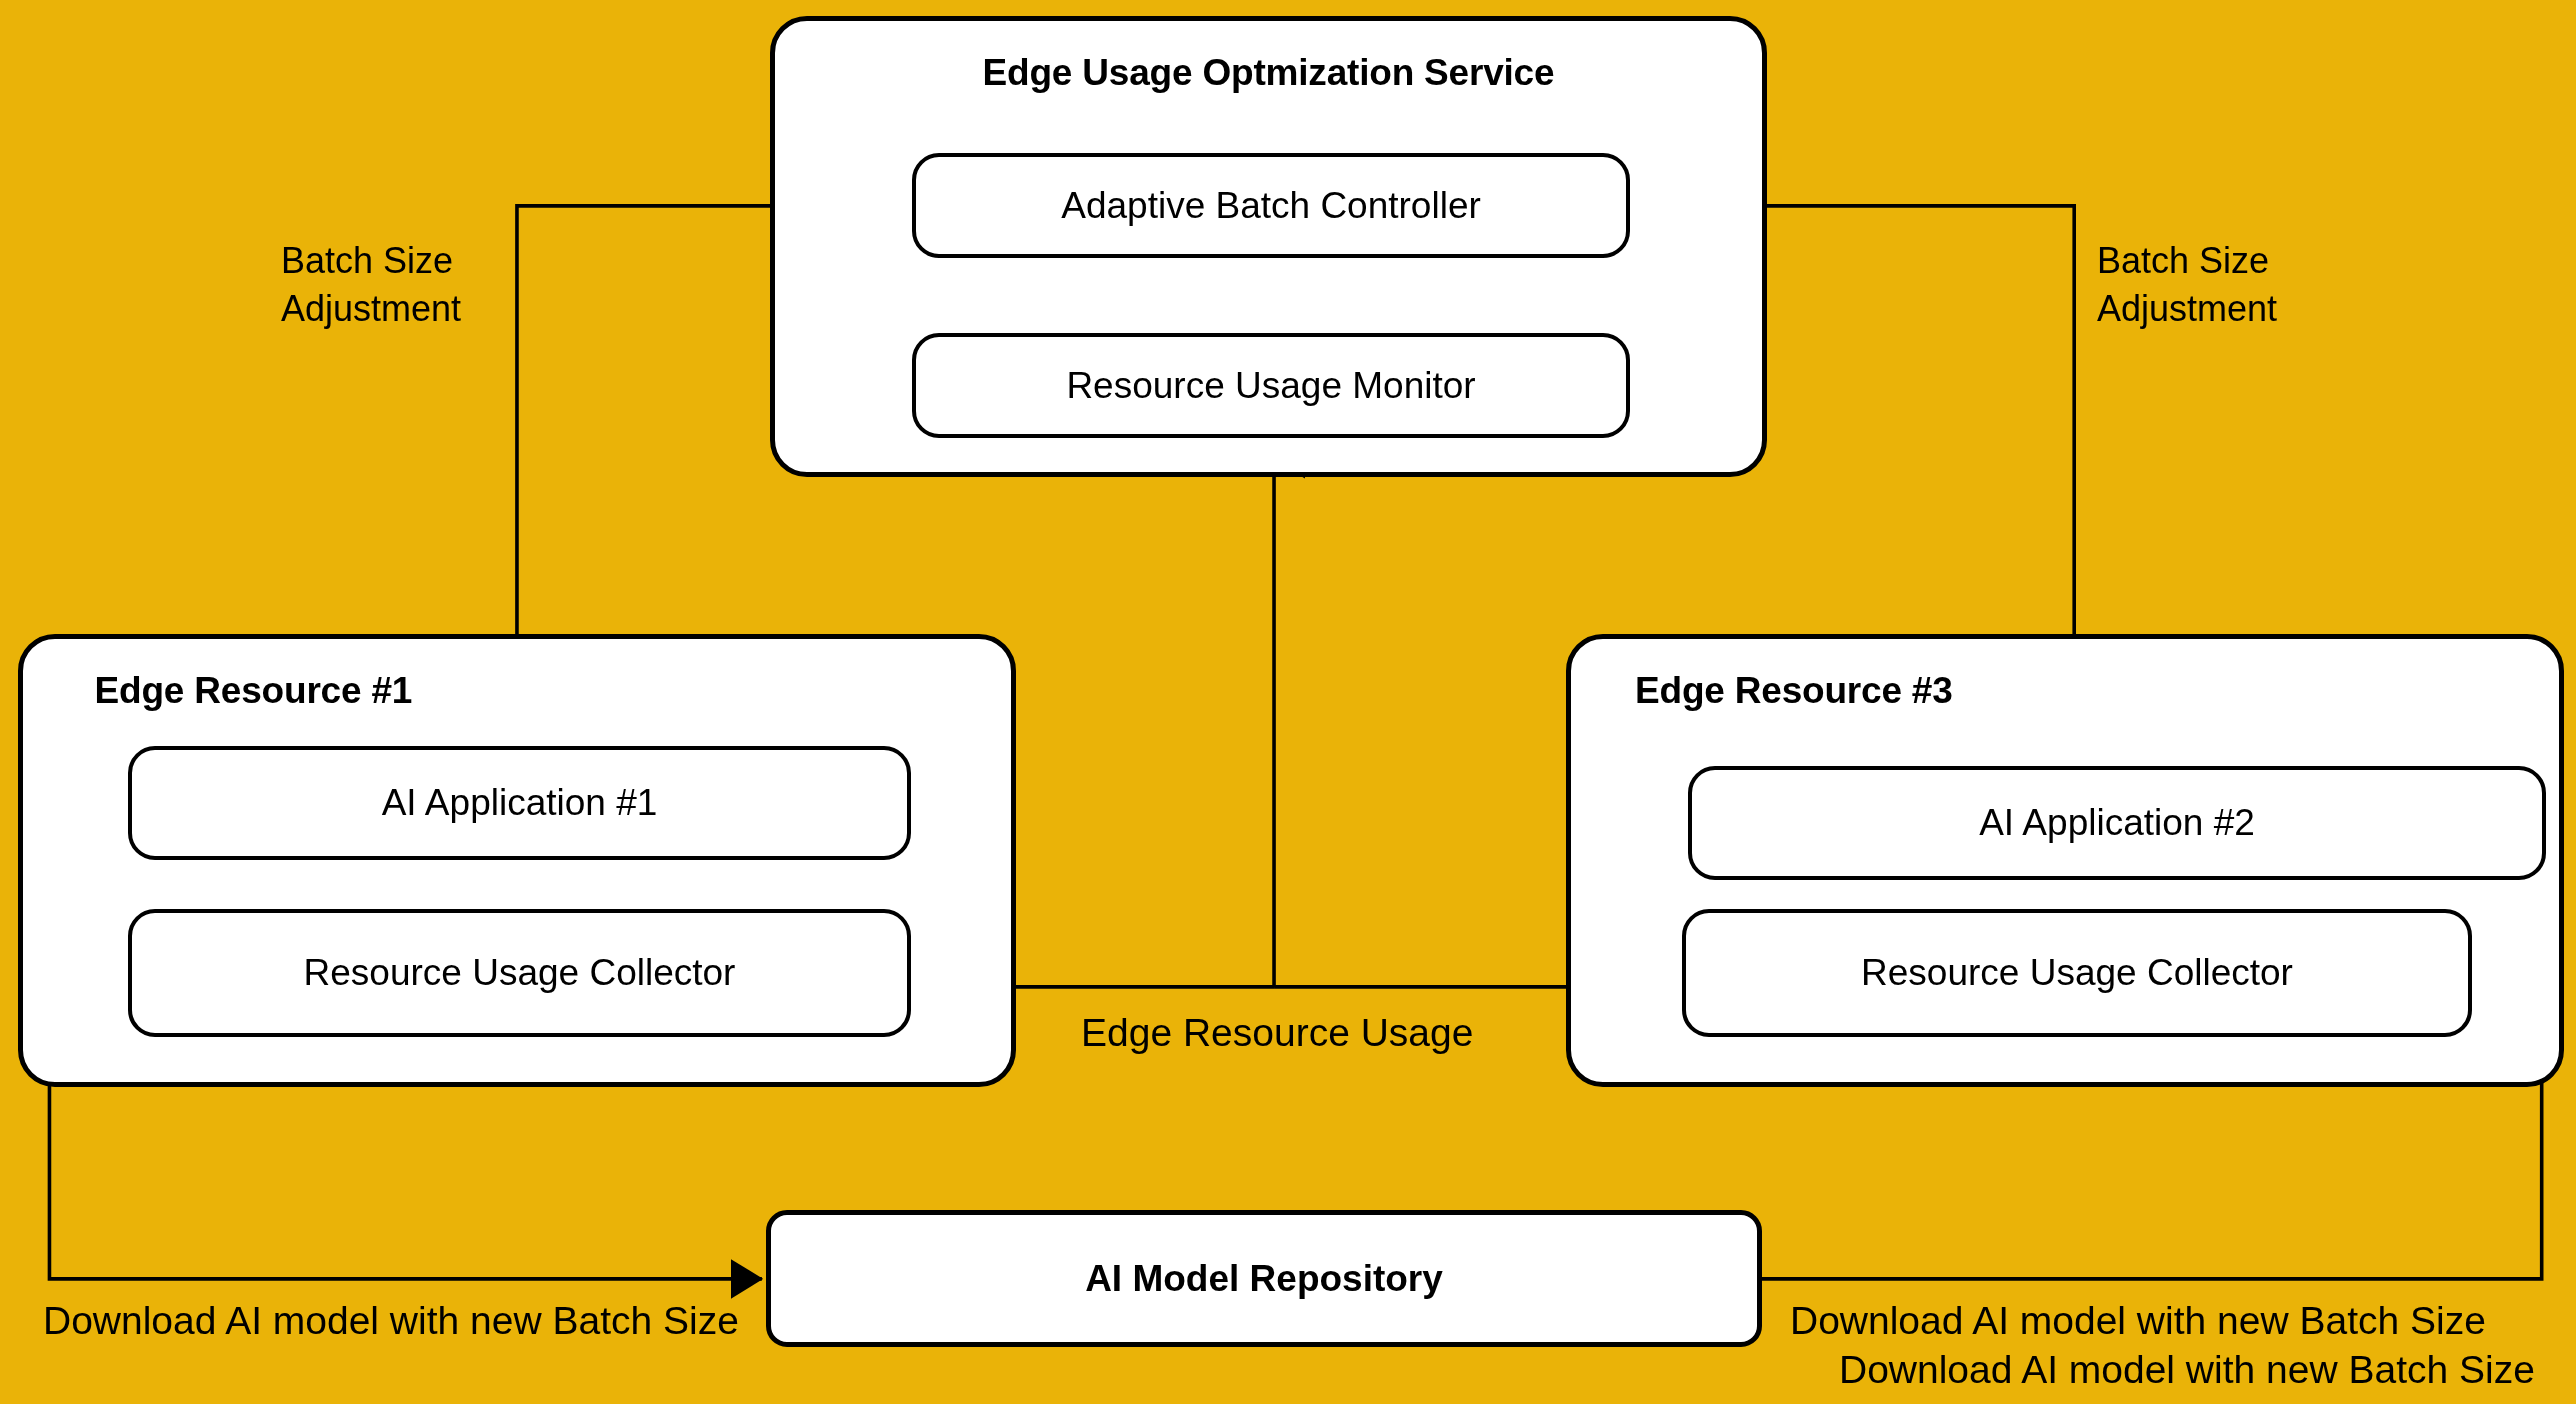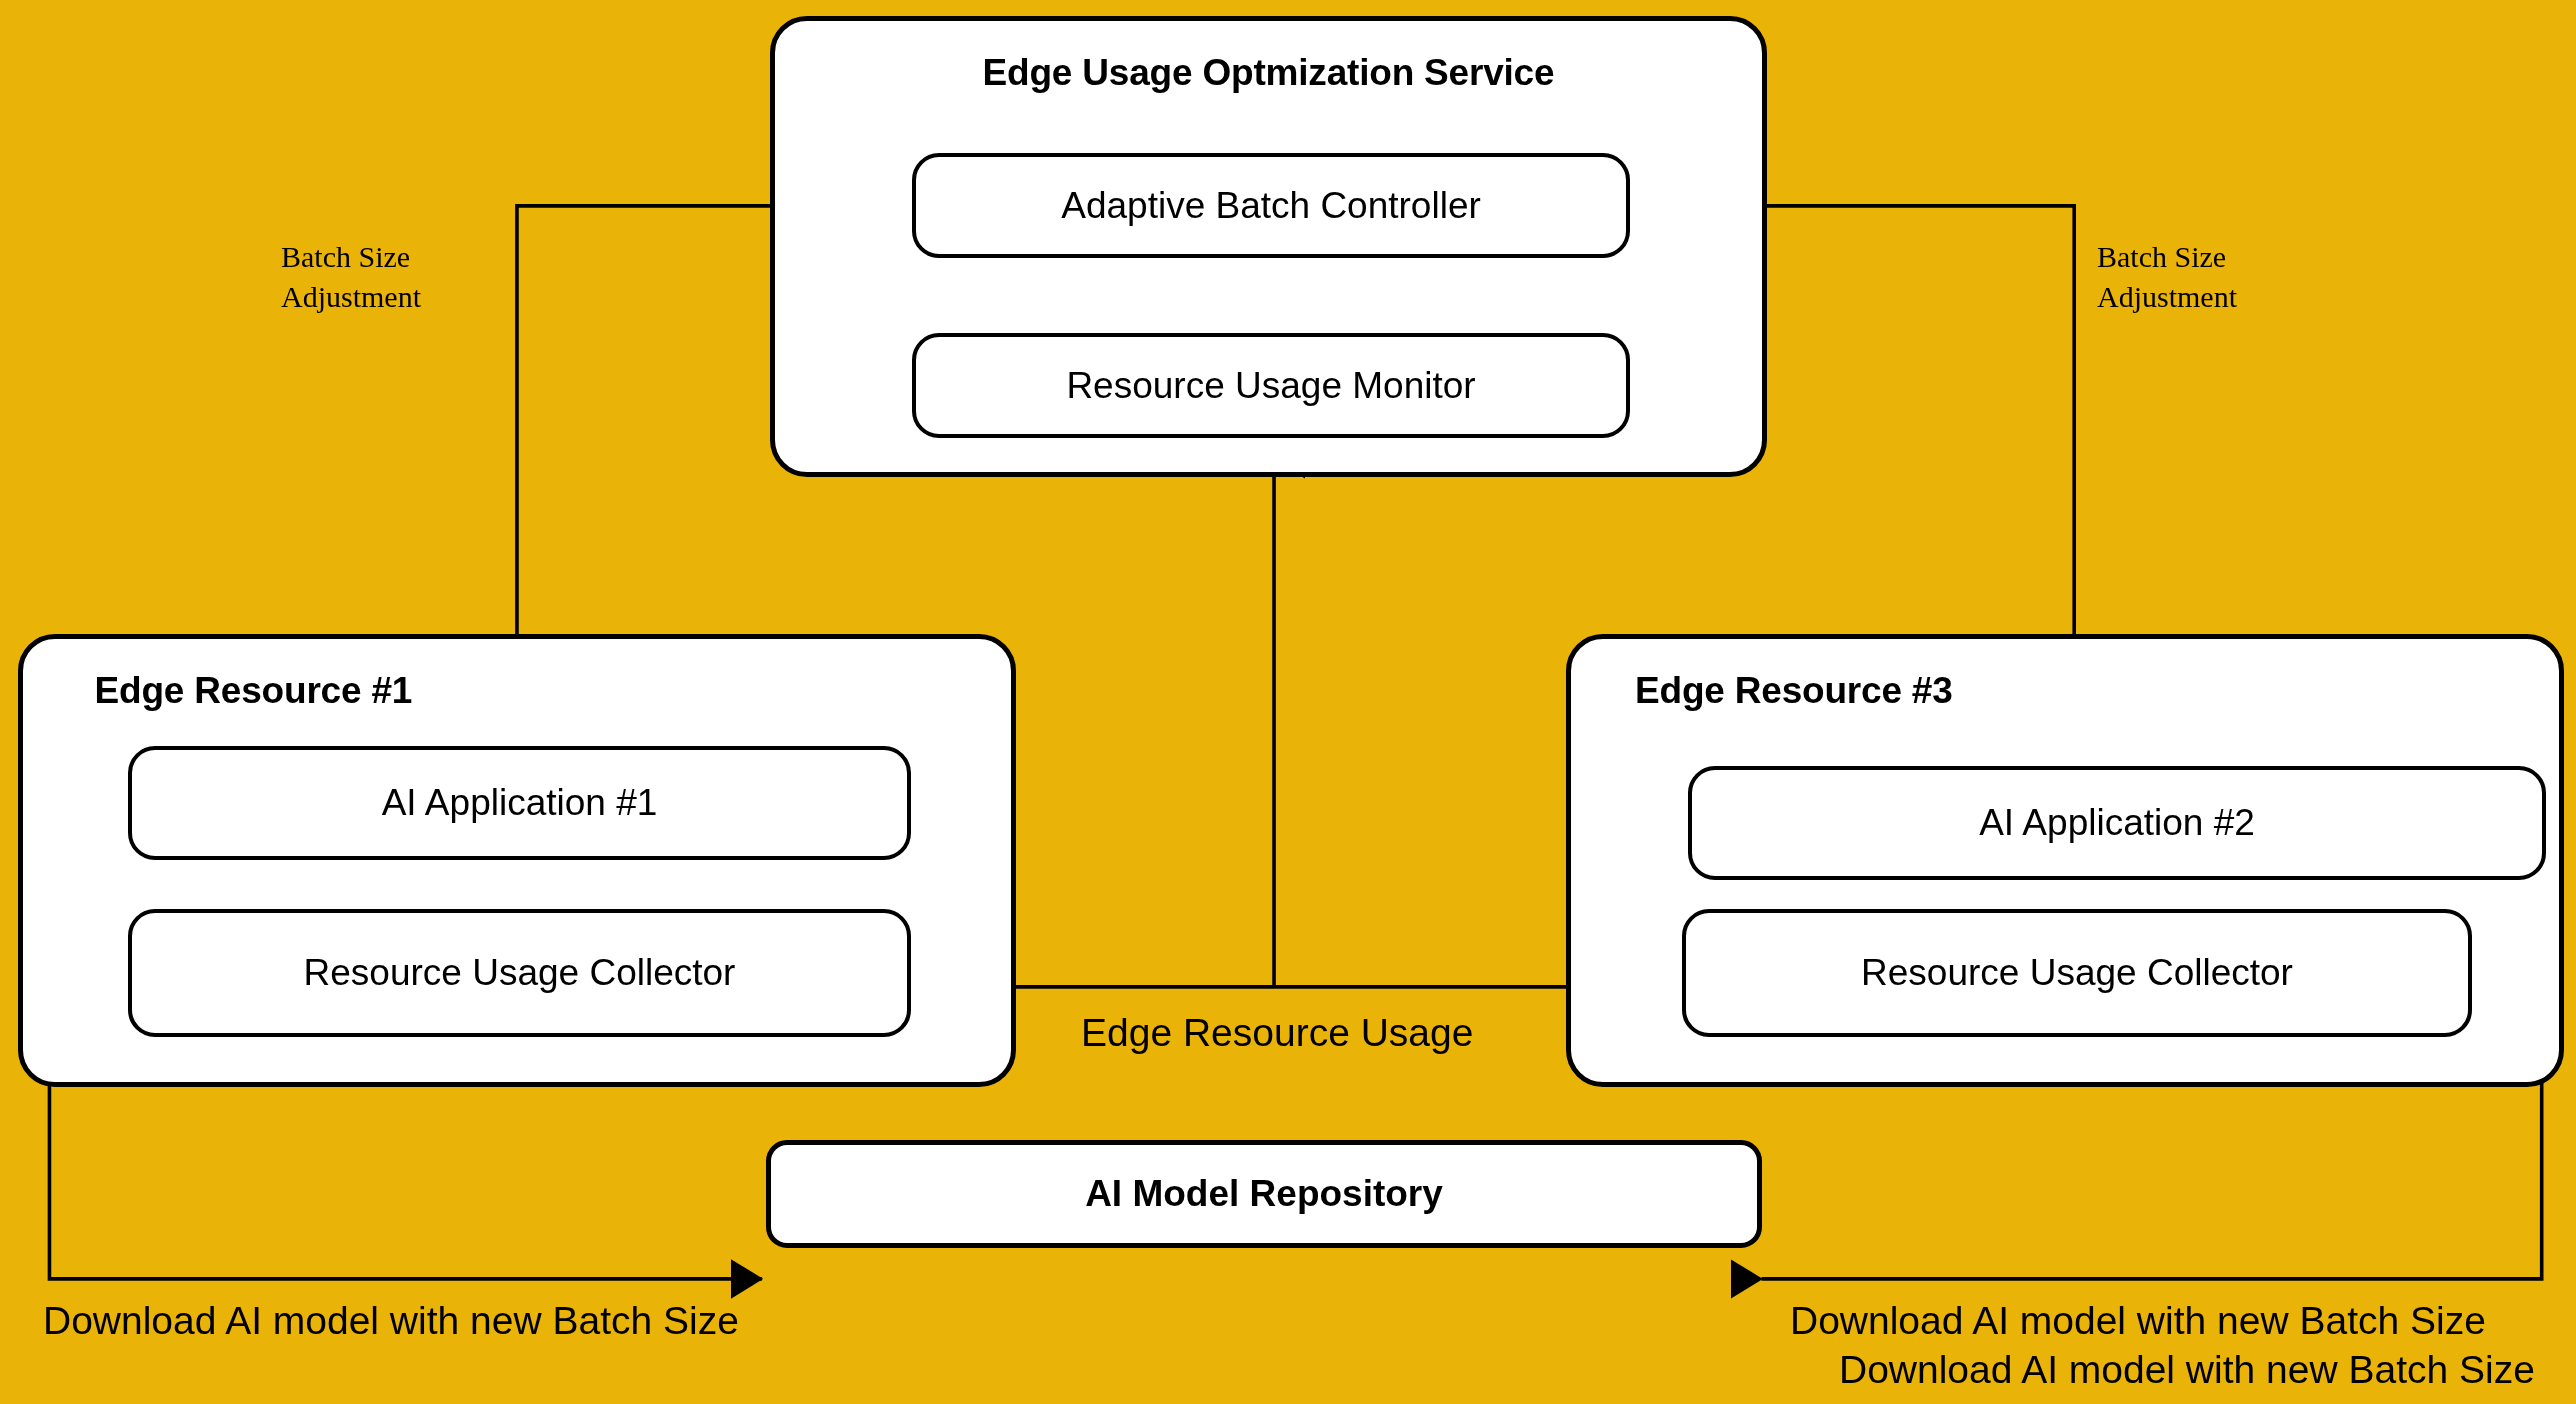--- a/index.html
+++ b/index.html
@@ -71,22 +71,22 @@
 
   
   .edge-label {
     position: absolute;
     font-size: 39px;
     line-height: 1.28;
     white-space: pre-line;
     color: #000000;
   }
   .edge-label.thin {
-    font-family: Liberation Serif, serif;
-    font-size: 30px;
+    font-family: Liberation Sans, sans-serif;
+    font-size: 36px;
     line-height: 1.32;
   }
 </style>
 </head>
 <body>
 
 <div id="diagram-root">
 
   <svg id="wire-layer" viewBox="0 0 3229 1761">
     <defs>
@@ -148,21 +148,21 @@
   </div>
 
   <div class="block inner" style="left:1688px; top:746px; width:858px; height:114px;margin-top:20px;">
     <div class="block-label">AI Application #2</div>
   </div>
 
   <div class="block inner" style="left:1682px; top:909px; width:790px; height:128px;">
     <div class="block-label">Resource Usage Collector</div>
   </div>
 
-  <div class="block repo" style="left:766px; top:1140px; width:996px; height:108px;padding-left:14px;">
+  <div class="block repo" style="left:766px; top:1210px; width:996px; height:137px;padding-left:14px;">
     <div class="block-label bold">AI Model Repository</div>
   </div>
 
   <div class="edge-label thin" style="left:281px; top:237px;">Batch Size
 Adjustment</div>
 
   <div class="edge-label thin" style="left:2097px; top:237px;">Batch Size
 Adjustment</div>
 
   <div class="edge-label" style="left:1081px; top:1008px;">Edge Resource Usage</div>

